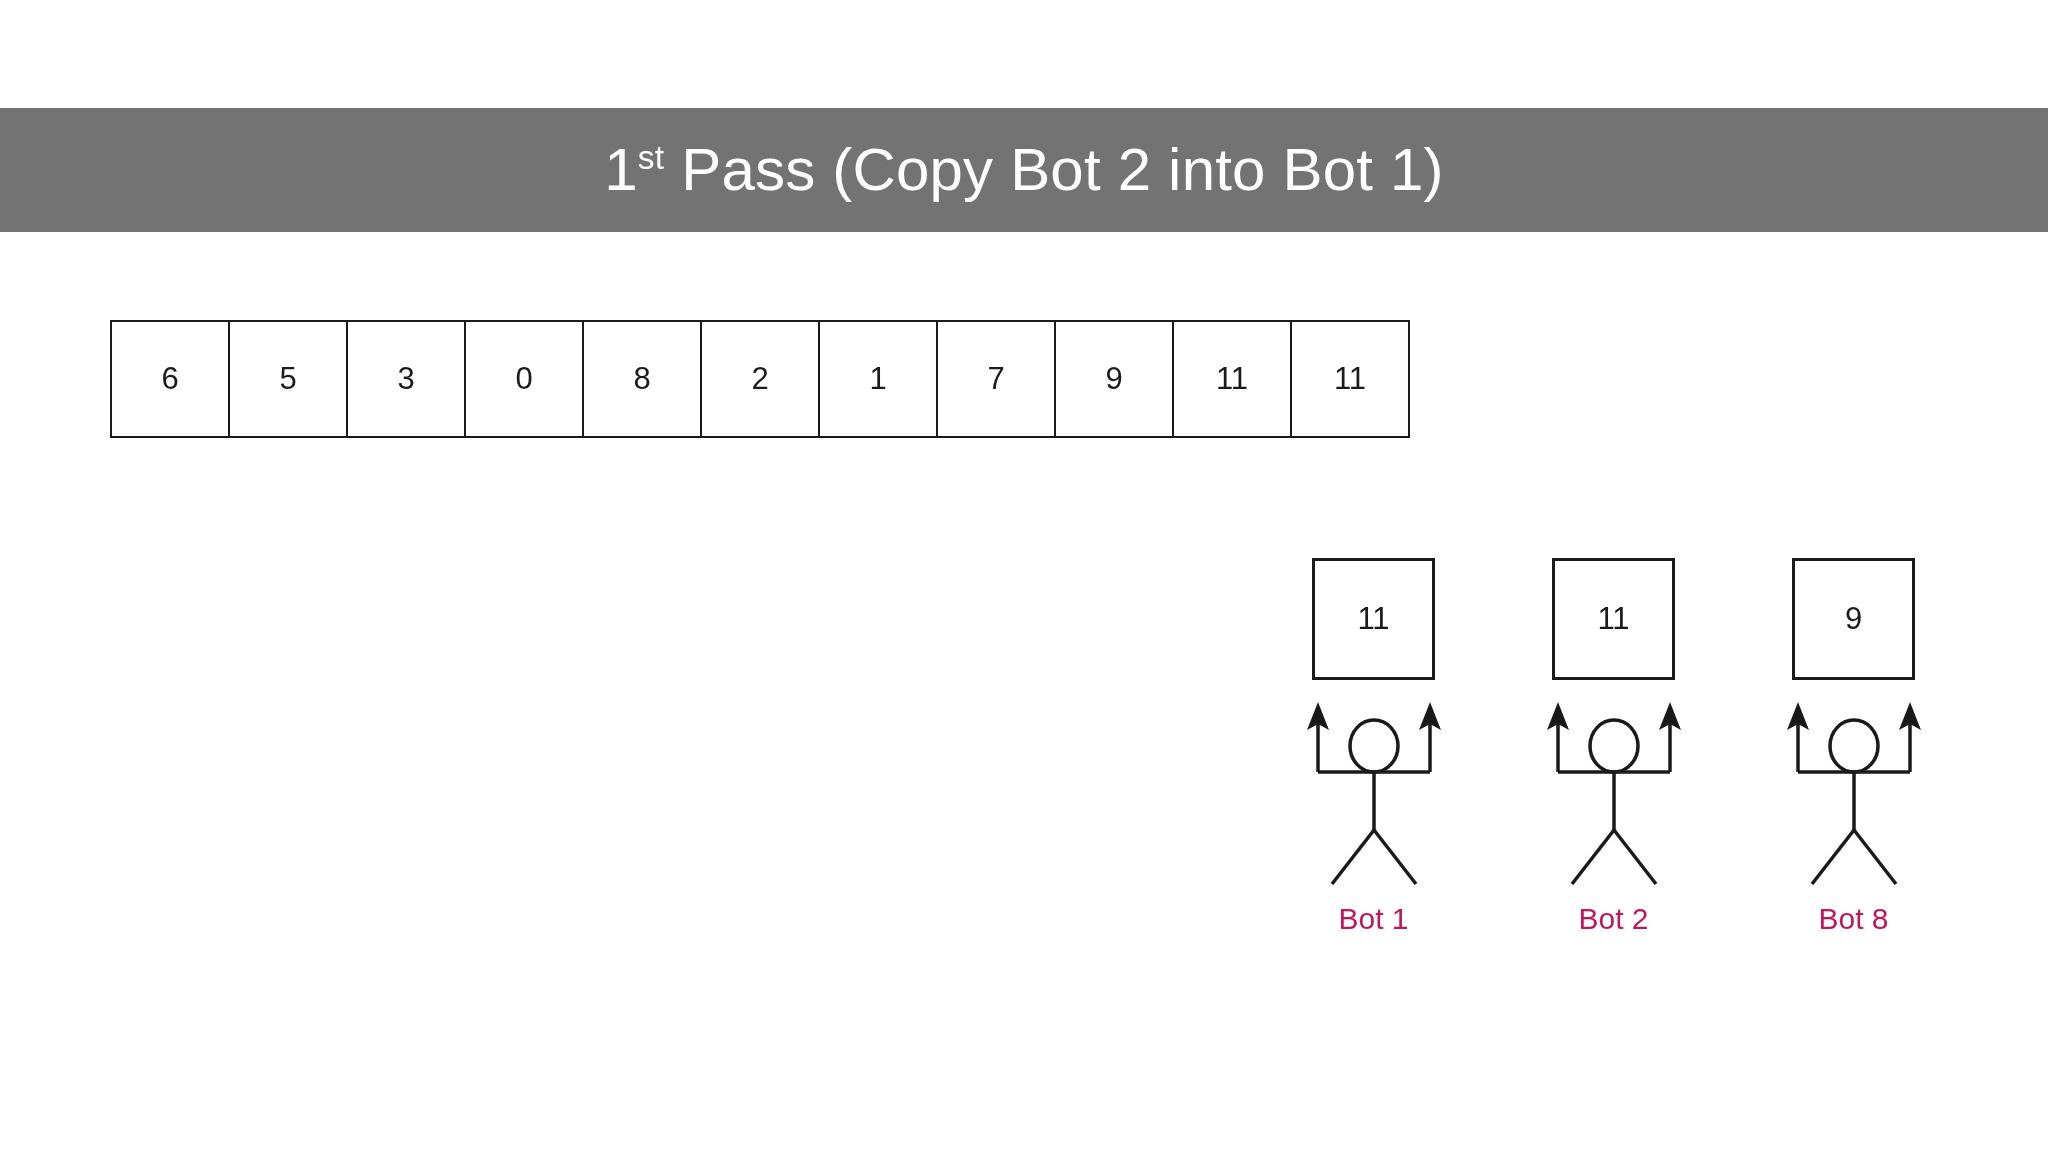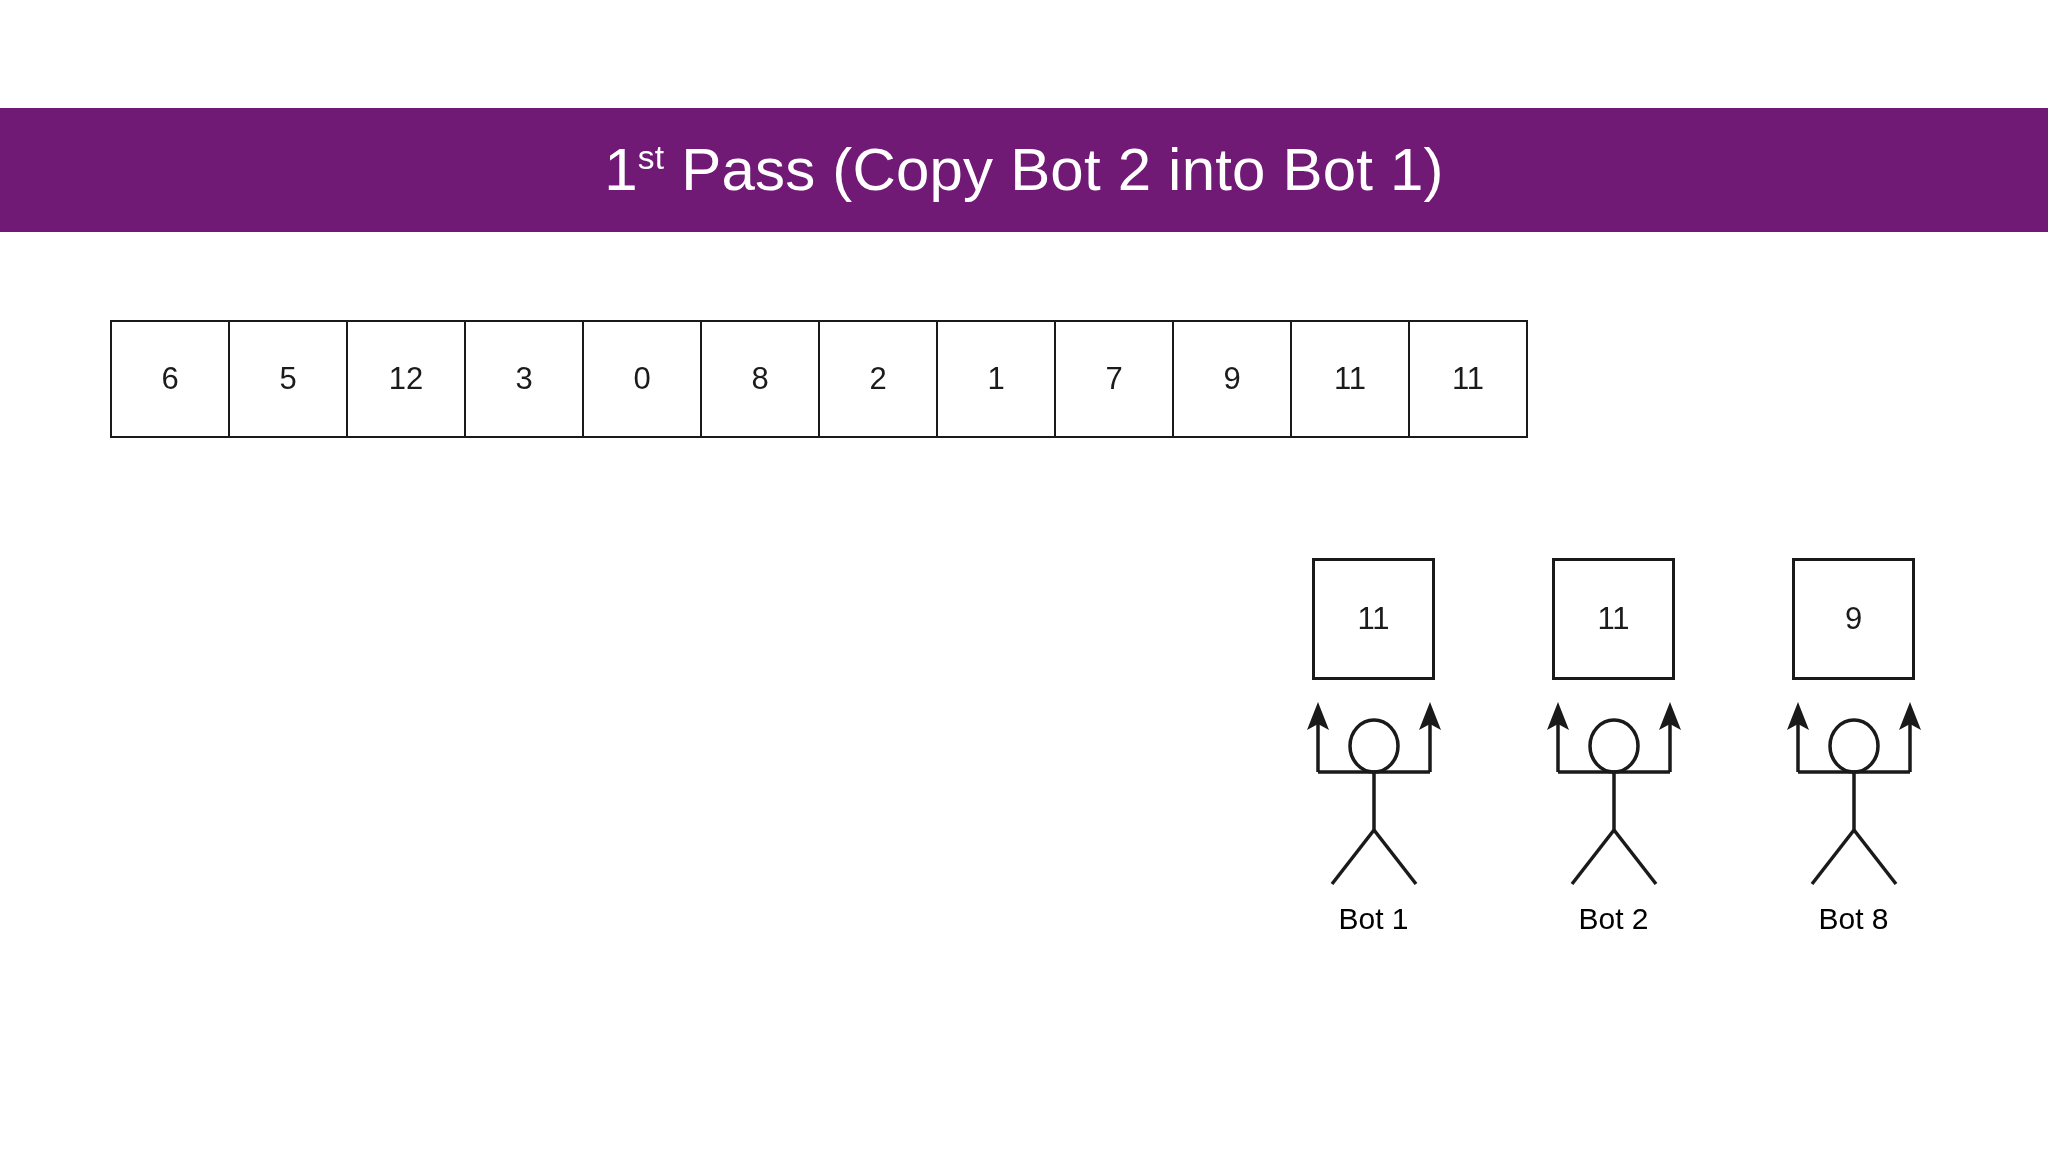--- a/index.html
+++ b/index.html
@@ -17,21 +17,21 @@
     background: #ffffff;
   }
 
   
   .title-bar {
     position: absolute;
     left: 0;
     top: 108px;
     width: 2048px;
     height: 124px;
-    background: #701a75;
+    background: #737373;
     display: flex;
     align-items: center;
     justify-content: center;
     box-sizing: border-box;
   }
   .title-text {
     color: #ffffff;
     font-size: 60px;
     font-weight: 400;
     letter-spacing: 0.2px;
@@ -103,35 +103,34 @@
     width: 140px;
     height: 190px;
   }
   .bot-label {
     position: absolute;
     left: -20px;
     top: 344px;
     width: 163px;
     text-align: center;
     font-size: 30px;
-    color: #000000;
+    color: #be185d;
     font-family: "Liberation Sans", sans-serif;
   }
 </style>
 </head>
 <body>
 
 <div class="title-bar">
   <div class="title-text"><span>1</span><sup>st</sup><span> Pass (Copy Bot 2 into Bot 1)</span></div>
 </div>
 
 <div class="array-row" id="array-row">
     <div class="array-cell">6</div>
     <div class="array-cell">5</div>
-    <div class="array-cell">12</div>
     <div class="array-cell">3</div>
     <div class="array-cell">0</div>
     <div class="array-cell">8</div>
     <div class="array-cell">2</div>
     <div class="array-cell">1</div>
     <div class="array-cell">7</div>
     <div class="array-cell">9</div>
     <div class="array-cell">11</div>
     <div class="array-cell">11</div>
   </div>

